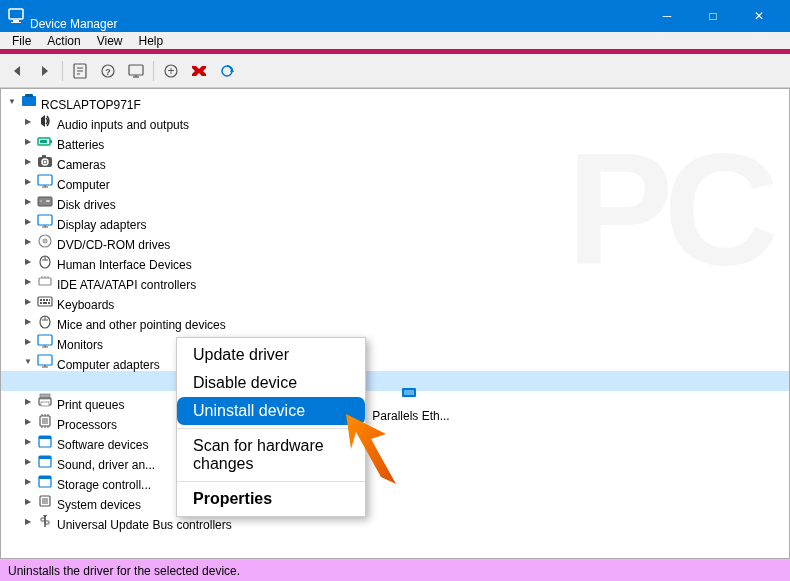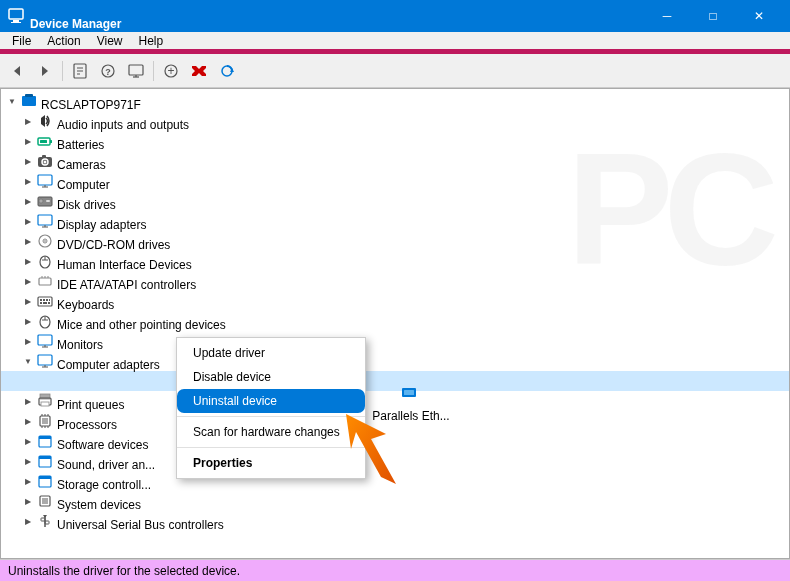--- a/index.html
+++ b/index.html
@@ -25,21 +25,21 @@
       width: 16px;
       height: 16px;
       margin-right: 6px;
       display: flex;
       align-items: center;
       justify-content: center;
     }
     .title-bar-text {
       flex: 1;
       font-size: 12px;
-      font-weight: 700;
+      font-weight: 400;
       margin-top: 16px;
     }
     .title-bar-controls {
       display: flex;
       gap: 0;
     }
     .title-btn {
       width: 46px;
       height: 32px;
       display: flex;
@@ -182,21 +182,21 @@
       background: white;
       border: 1px solid #ccc;
       box-shadow: 3px 3px 8px rgba(0,0,0,0.3);
       z-index: 100;
       width: 190px;
       padding: 3px 0;
     }
     .context-menu-item {
       padding: 5px 16px;
       cursor: pointer;
-      font-size: 12px;
+      font-size: 16px;
       color: #000;
     }
     .context-menu-item.active {
       background: #0078d7;
       color: white;
       border-radius: 7px;
     }
     .context-menu-item.bold {
       font-weight: 700;
     }
@@ -577,21 +577,21 @@
     <div class="tree-item tree-indent-1">
       <span class="expand-icon">▶</span>
       <span class="item-icon">
         <svg width="16" height="16" viewBox="0 0 16 16">
           <line x1="8" y1="2" x2="8" y2="14" stroke="#555" stroke-width="1.5"></line>
           <polygon points="6,2 10,2 8,5" fill="#555"></polygon>
           <rect x="4" y="5" width="4" height="3" rx="0.5" fill="none" stroke="#555" stroke-width="1"></rect>
           <rect x="8" y="8" width="4" height="3" rx="0.5" fill="none" stroke="#555" stroke-width="1"></rect>
         </svg>
       </span>
-      <span class="item-label">Universal Serial Bus controllers</span>
+      <span class="item-label">Universal Update Bus controllers</span>
     </div>
 
   </div>
 
   <div class="context-menu">
     <div class="context-menu-item">Update driver</div>
     <div class="context-menu-item">Disable device</div>
     <div class="context-menu-item active">Uninstall device</div>
     <div class="context-menu-sep"></div>
     <div class="context-menu-item">Scan for hardware changes</div>

